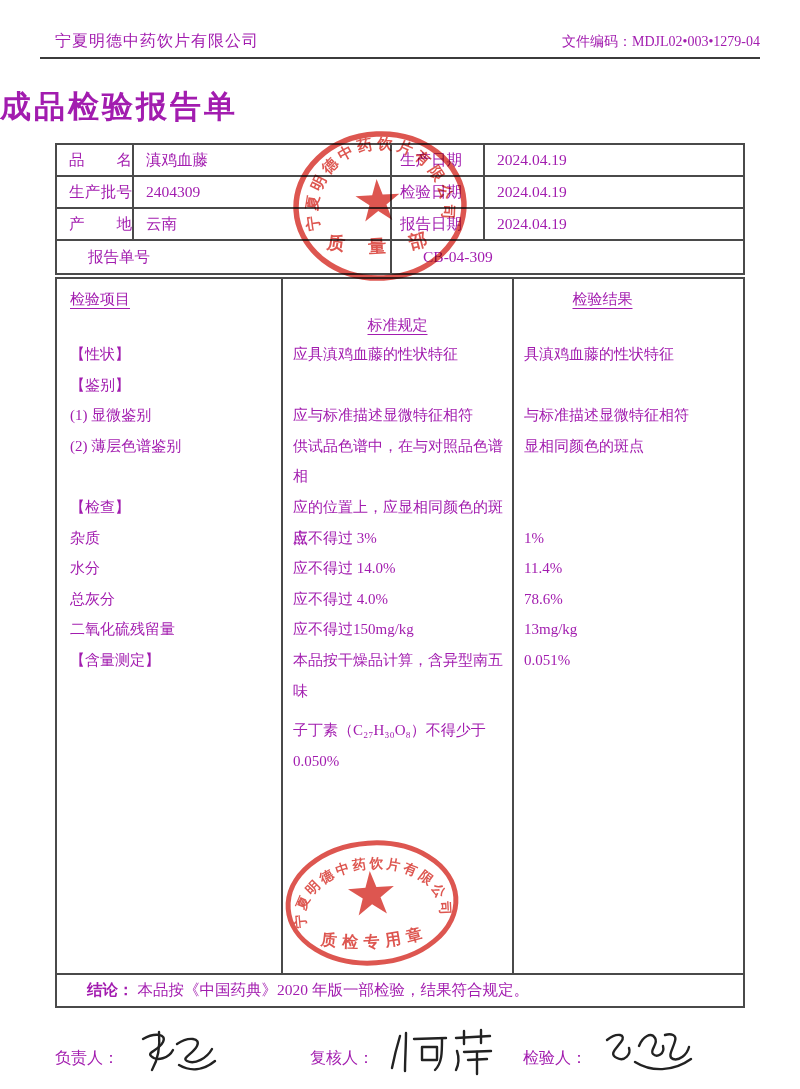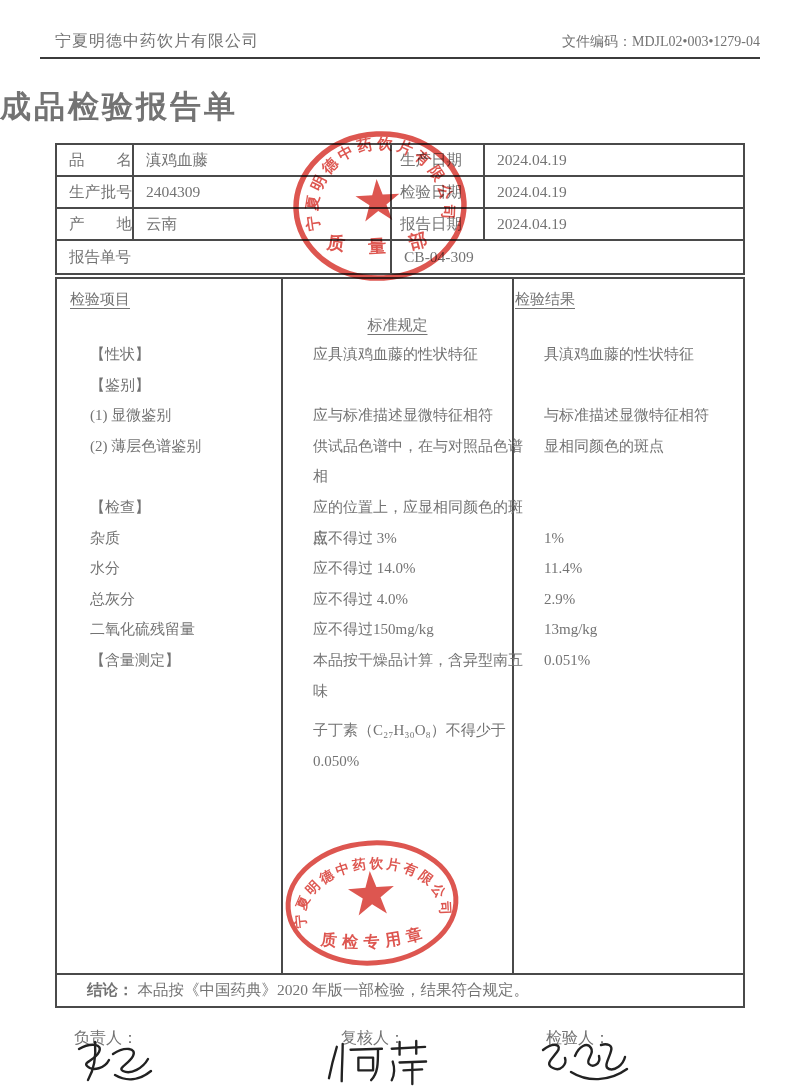--- a/index.html
+++ b/index.html
@@ -1,71 +1,71 @@
 <!DOCTYPE html>
 <html><head>
 <meta charset="utf-8">
 <style>
   * { margin:0; padding:0; box-sizing:border-box; }
   html,body { background:#888; }
   .page {
     position:relative; width:800px; height:1089px; margin:0 auto;
-    background:#ffffff; color:#737373; overflow:hidden;
+    background:#ffffff; color:#a21caf; overflow:hidden;
     font-family:"Liberation Serif","DejaVu Serif",serif;
   }
   
   .hdr-company { position:absolute; left:55px; top:31px; font-size:16px; letter-spacing:1px; }
   .hdr-code { position:absolute; right:40px; top:33px; font-size:14px; }
   .hdr-rule { position:absolute; left:40px; top:57px; width:720px; height:2px; background:#3b3b3b; }
   
   .title { position:absolute; left:0; top:86px; width:100%; text-align:left;
            font-size:31px; font-weight:bold; letter-spacing:3px; }
   
   .info { position:absolute; left:55px; top:143px; width:690px;
           display:grid; grid-template-columns:77px 258px 93px 1fr;
           grid-auto-rows:32px; border:2px solid #4a4a4a; font-size:15.5px; }
   .info > div { display:flex; align-items:center; padding-left:12px;
                 border-bottom:2px solid #4a4a4a; border-right:2px solid #4a4a4a; }
   .info > div.noR { border-right:none; }
-  .info > div.noB { border-bottom:none; }
+  .info > div.noB { border-bottom:none;margin-left:19px; }
   .info .ilabel { display:inline-block; width:64px; text-align:justify; text-align-last:justify;font-family:Liberation Serif, serif; }
   .info .lab2 { padding-left:8px; }
   .span2a { grid-column:1 / 3; }
   .span2b { grid-column:3 / 5; }
   
   .main { position:absolute; left:55px; top:277px; width:690px; height:731px;
           border:2px solid #4a4a4a; font-size:15px; }
   .vline { position:absolute; top:0; width:2px; height:694px; background:#4a4a4a; }
   .v1 { left:224px; } .v2 { left:455px; }
   .mt-head { position:absolute; top:0; left:0; width:100%; height:46px; }
   .mt-head span { text-decoration:underline; text-underline-offset:4px;font-family:Liberation Serif, serif; }
   .h-item { position:absolute; left:13px; top:11px; }
   .h-std  { position:absolute; left:226px; width:229px; top:11px; text-align:center;margin-top:26px; }
-  .h-res  { position:absolute; left:458px; width:229px; top:11px; }
-  .rows { position:absolute; top:60px; left:8px; width:100%;padding-left:12px; }
+  .h-res  { position:absolute; left:431px; width:229px; top:11px; text-align:center; }
+  .rows { position:absolute; top:60px; left:0; width:100%; }
   .mrow { display:flex; align-items:flex-start; line-height:30.6px; height:30.6px; }
   .mrow.h2 { height:61.2px; }
   .mrow.h2b { height:70px; }
   .c1 { width:224px; padding-left:13px; flex:none; }
   .c2 { width:231px; padding-left:12px; flex:none; }
   .c3 { flex:1; padding-left:12px; }
   .gap2 .l2 { margin-top:0; }
   .h2b .l2 { margin-top:9px; }
   
   .conclusion { position:absolute; left:0; bottom:0; width:100%; height:33px;
                 border-top:2px solid #4a4a4a; display:flex; align-items:center;
                 padding-left:30px; font-size:15.5px; }
   .conclusion b { margin-right:4px; }
   
   .stamp { position:absolute; mix-blend-mode:multiply; opacity:.86; pointer-events:none; }
   .stamp-top { left:280px; top:114px; }
   .stamp-bottom { left:260px; top:818px; }
   
   .footer { position:absolute; left:55px; top:1028px; width:700px; height:60px; }
-  .siggroup { position:absolute; top:0; height:60px; display:flex; align-items:center;flex-direction:column; }
+  .siggroup { position:absolute; top:0; height:60px; display:flex; align-items:center; }
   .g1 { left:0; } .g2 { left:255px; } .g3 { left:468px; }
   .siggroup .slabel { font-size:16px; }
   .sig { margin-left:10px; margin-top:-12px; }
   .sig path { fill:none; stroke:#222; stroke-width:2.4; stroke-linecap:round; stroke-linejoin:round; }
 </style>
 </head>
 <body>
 
 <div class="page">
 
@@ -184,21 +184,21 @@
         <div class="c2">
             <div class="l1">应不得过 14.0%</div>
           </div>
         <div class="c3">11.4%</div>
       </div>
       <div class="mrow">
         <div class="c1">总灰分</div>
         <div class="c2">
             <div class="l1">应不得过 4.0%</div>
           </div>
-        <div class="c3">2.9%</div>
+        <div class="c3">78.6%</div>
       </div>
       <div class="mrow">
         <div class="c1">二氧化硫残留量</div>
         <div class="c2">
             <div class="l1">应不得过150mg/kg</div>
           </div>
         <div class="c3">13mg/kg</div>
       </div>
       <div class="mrow h2b">
         <div class="c1">【含量测定】</div>

